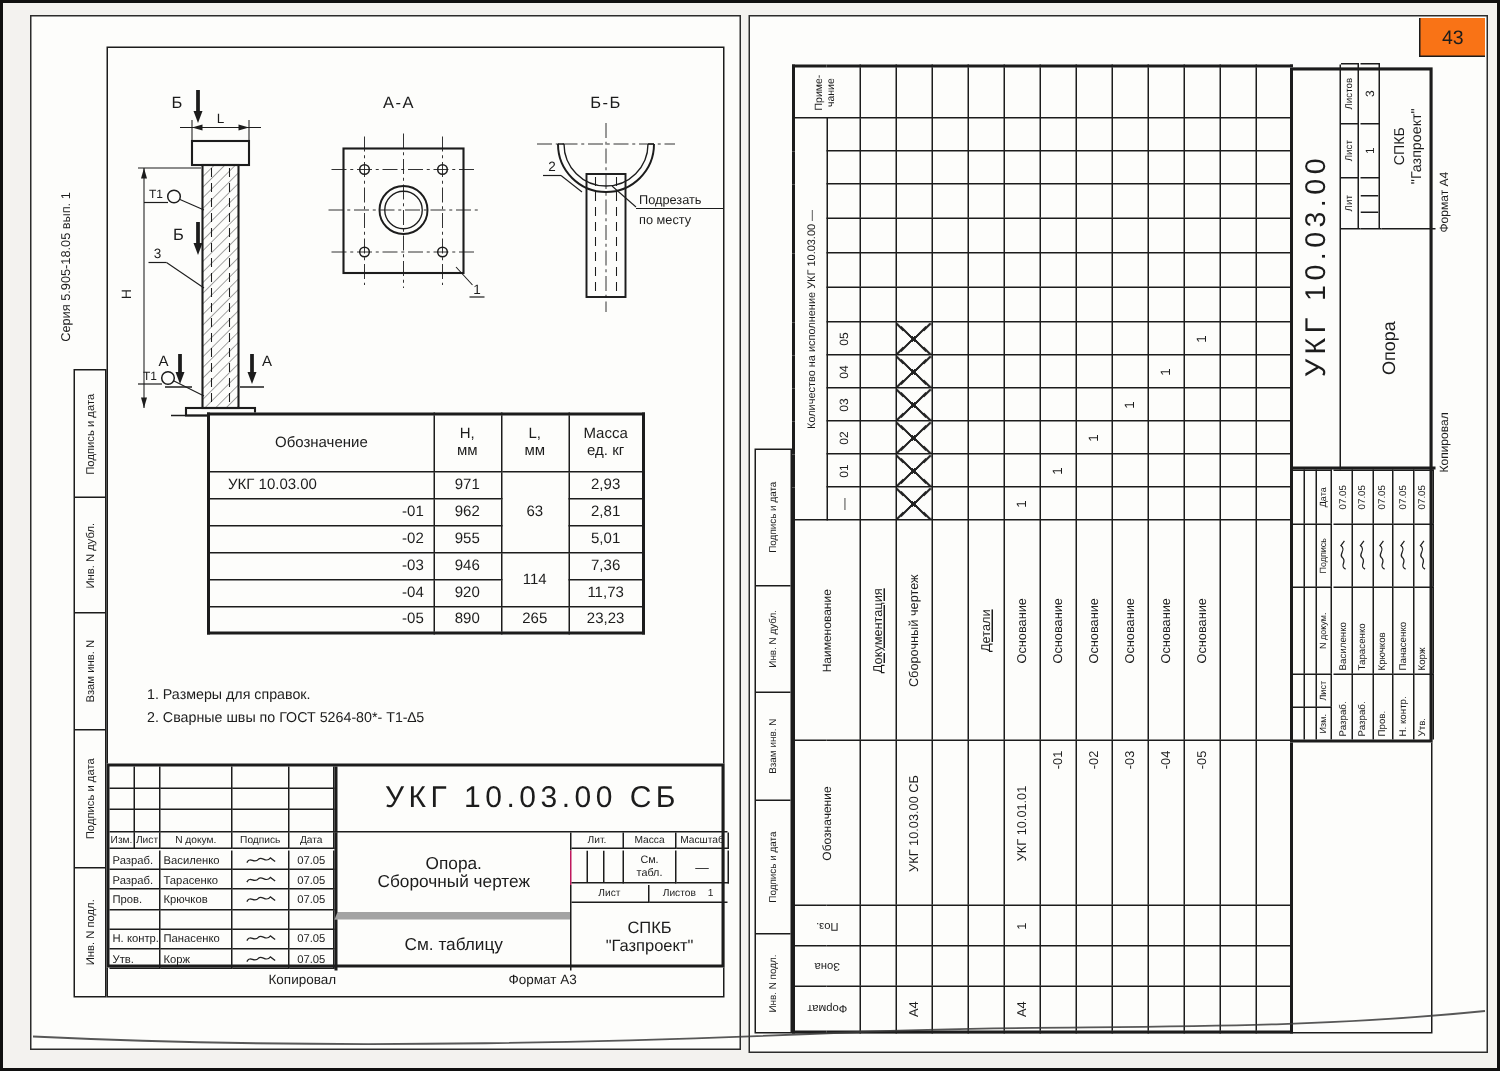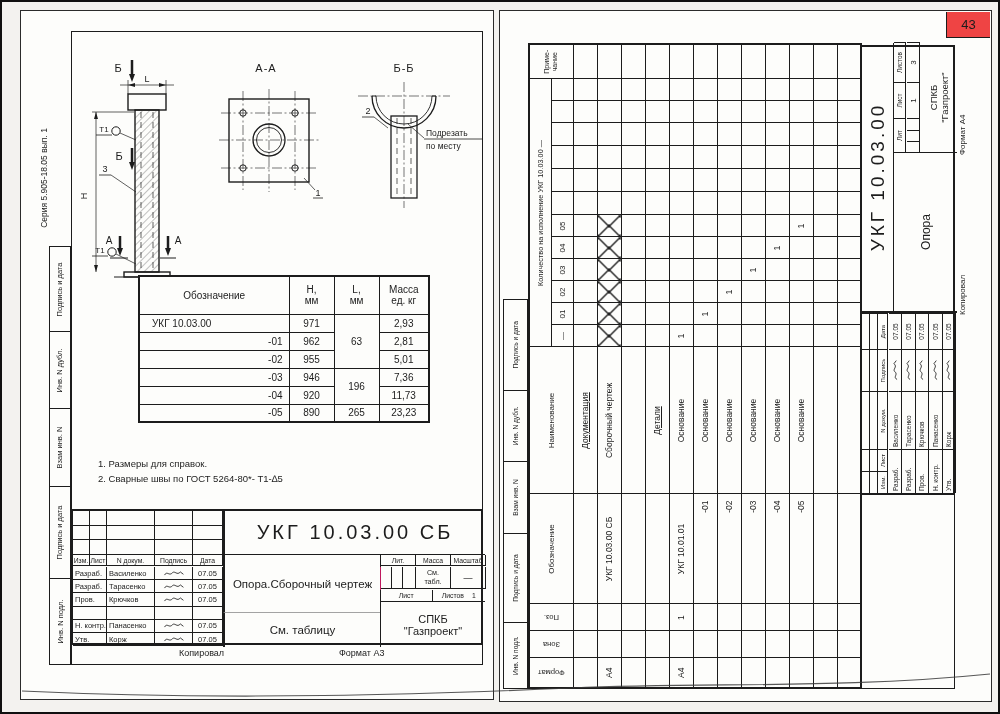--- a/index.html
+++ b/index.html
@@ -186,21 +186,21 @@
               <td>2,81</td>
             </tr>
             <tr>
               <td class="ral">-02</td>
               <td>955</td>
               <td>5,01</td>
             </tr>
             <tr>
               <td class="ral">-03</td>
               <td>946</td>
-              <td rowspan="2">196</td>
+              <td rowspan="2">114</td>
               <td>7,36</td>
             </tr>
             <tr>
               <td class="ral">-04</td>
               <td>920</td>
               <td>11,73</td>
             </tr>
             <tr>
               <td class="ral">-05</td>
               <td>890</td>
@@ -282,21 +282,21 @@
           <div class="lft">Корж</div>
           <div>
             <svg viewBox="0 0 28 10" width="22" height="9">
               <path d="M2 7 C5 1 8 9 12 4 C15 1 18 8 22 3 L26 6" fill="none" stroke="#222" stroke-width="1.1"></path>
             </svg>
           </div>
           <div>07.05</div>
         </div>
 
       <div class="abs flexc" style="left:150px;top:0;width:262px;height:44px;border-left:2px solid #1c1c1c;border-bottom:1px solid #1c1c1c;font-size:20px;letter-spacing:3px">УКГ 10.03.00 СБ</div>
-      <div class="abs flexc" style="left:150px;top:44px;width:157px;height:58px;border-left:2px solid #1c1c1c;border-bottom:1px solid #a3a3a3;font-size:11.5px;flex-direction:row">
+      <div class="abs flexc" style="left:150px;top:44px;width:157px;height:58px;border-left:2px solid #1c1c1c;border-bottom:5px solid #a3a3a3;font-size:11.5px;flex-direction:column">
         <div>Опора.</div>
         <div>Сборочный чертеж</div>
       </div>
       <div class="abs flexc" style="left:150px;top:102px;width:157px;height:34px;border-left:2px solid #1c1c1c;font-size:11.5px">См. таблицу</div>
 
       <div class="abs grid" id="ltb-lit-h" style="left:307px;top:44px;width:105px;height:12px;font-size:6.8px;grid-template-columns:35px 35px 35px;grid-auto-rows:11px;border-left:1px solid #1c1c1c">
         <div>Лит.</div>
         <div>Масса</div>
         <div>Масштаб</div>
       </div>
@@ -716,18 +716,18 @@
           <div>СПКБ</div>
           <div>"Газпроект"</div>
         </div>
       </div>
 
       <div class="abs" style="left:388px;top:458px;font-size:8px">Копировал</div>
       <div class="abs" style="left:548px;top:458px;font-size:8px">Формат А4</div>
     </div>
   </div>
 
-  <div class="abs flexc" style="left:944px;top:10px;width:44px;height:26px;border-left:1.5px solid #1c1c1c;border-bottom:1.5px solid #1c1c1c;font-size:13px;background:#ef4444">43</div>
+  <div class="abs flexc" style="left:944px;top:10px;width:44px;height:26px;border-left:1.5px solid #1c1c1c;border-bottom:1.5px solid #1c1c1c;font-size:13px;background:#f97316">43</div>
 
   <svg class="abs" style="left:0;top:0;pointer-events:none" width="1000" height="714">
     <path d="M20,689 C230,699 430,692 570,686 C710,680 840,687 988,672" fill="none" stroke="#3a3a3a" stroke-width="1.2" opacity="0.85"></path>
   </svg>
 </div>
 
 </body></html>

